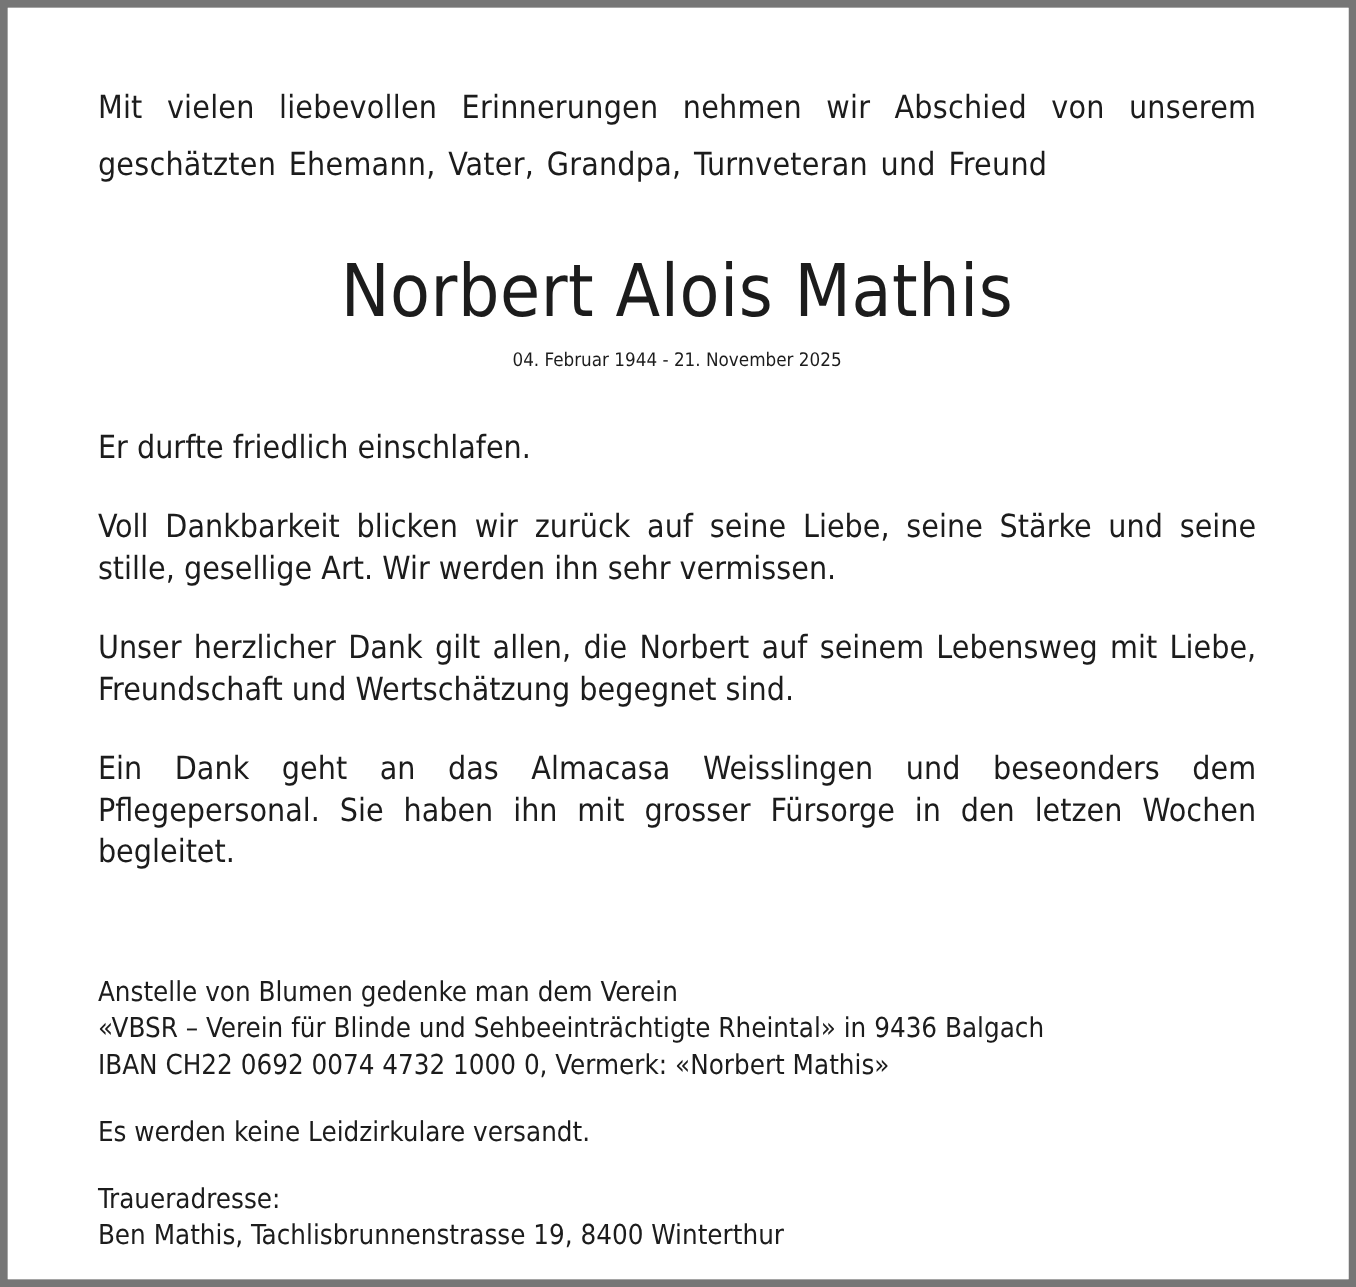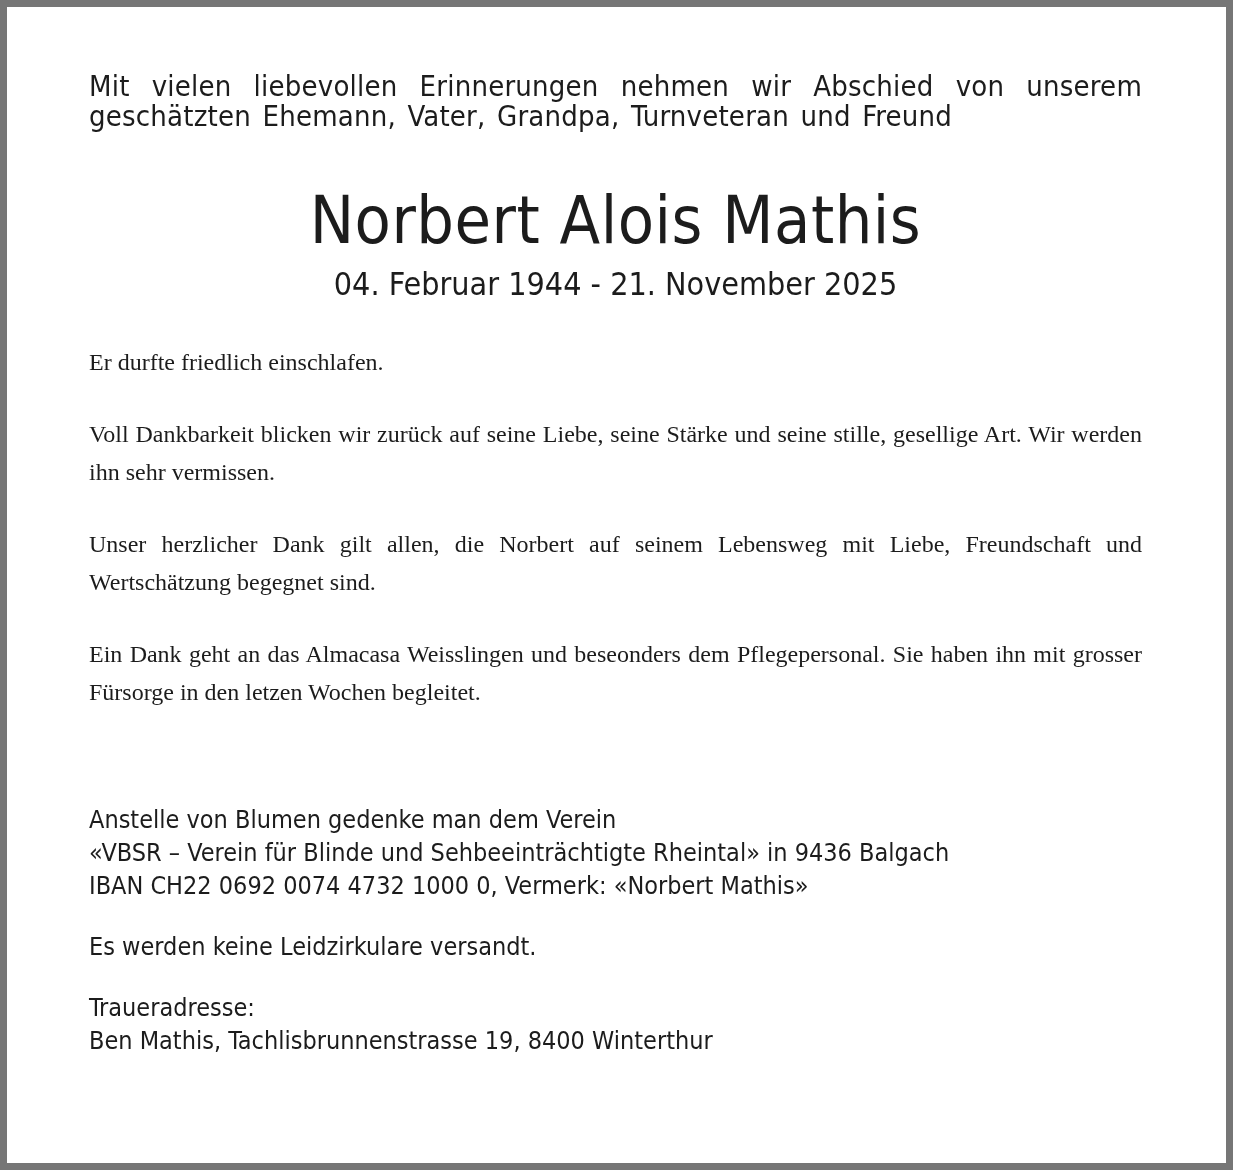--- a/index.html
+++ b/index.html
@@ -19,46 +19,45 @@
   }
   .page {
     box-sizing: border-box;
     width: 100%;
     height: 100%;
     padding: 64px 84px 0 82px;
     background: #ffffff;
   }
   .intro {
     font-size: 29px;
-    line-height: 30px;
+    line-height: 52px;
     text-align: justify;
     letter-spacing: 0.2px;
     word-spacing: 3px;
   }
   .name {
     margin-top: 52px;
     font-size: 66px;
     line-height: 1.15;
     text-align: center;
     font-weight: 400;
     letter-spacing: 0.5px;
   }
   .dates {
     margin-top: 8px;
-    font-size: 32px;
+    font-size: 17px;
     line-height: 34px;
     text-align: center;
   }
   .body-text p {
     margin: 34px 0 0 0;
-    font-size: 24px;
+    font-size: 29px;
     line-height: 38px;
     text-align: justify;
     hyphens: auto;
-    font-family: Liberation Serif, serif;
     -webkit-hyphens: auto;
   }
   .body-text p:first-child {
     margin-top: 42px;
   }
   .donation {
     margin-top: 92px;
     font-size: 25px;
     line-height: 33px;
     text-align: left;

